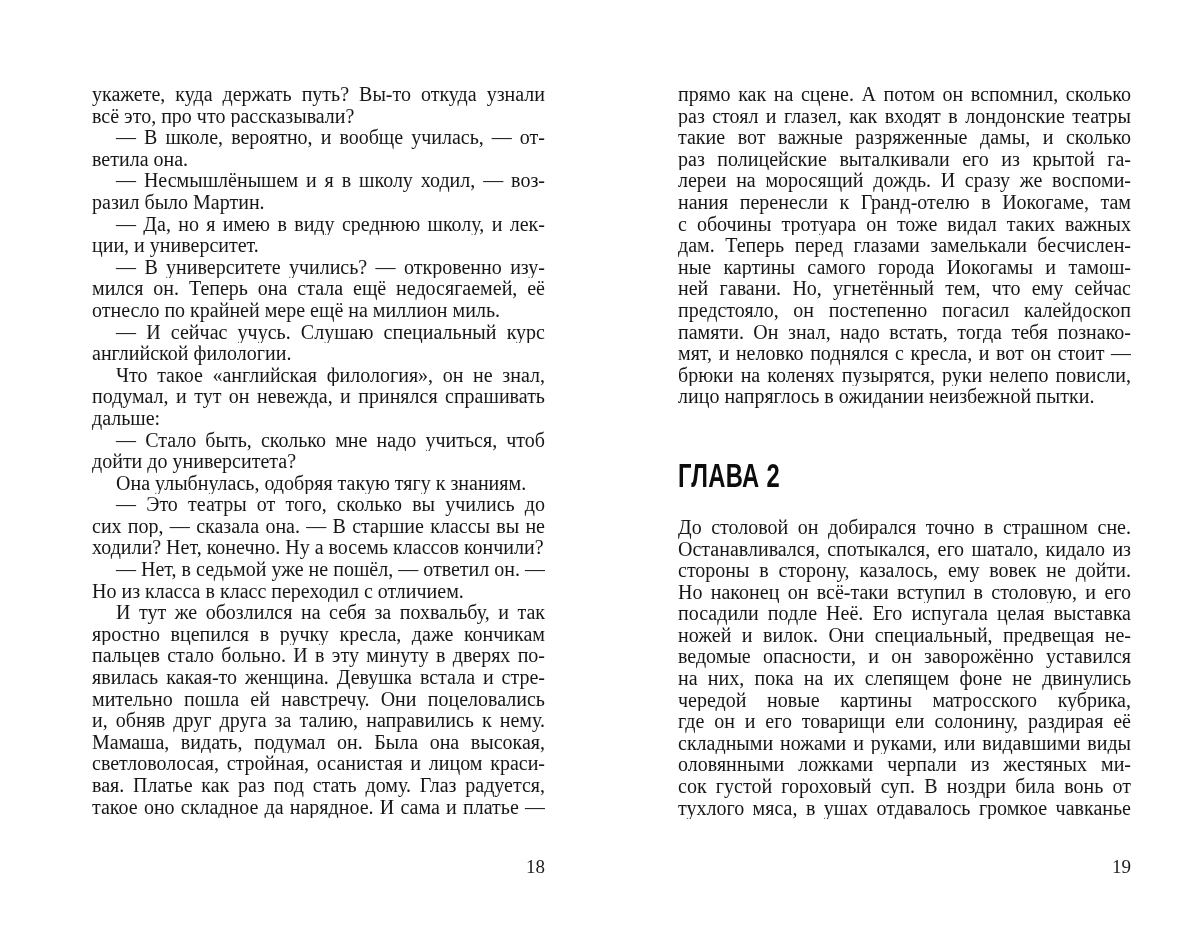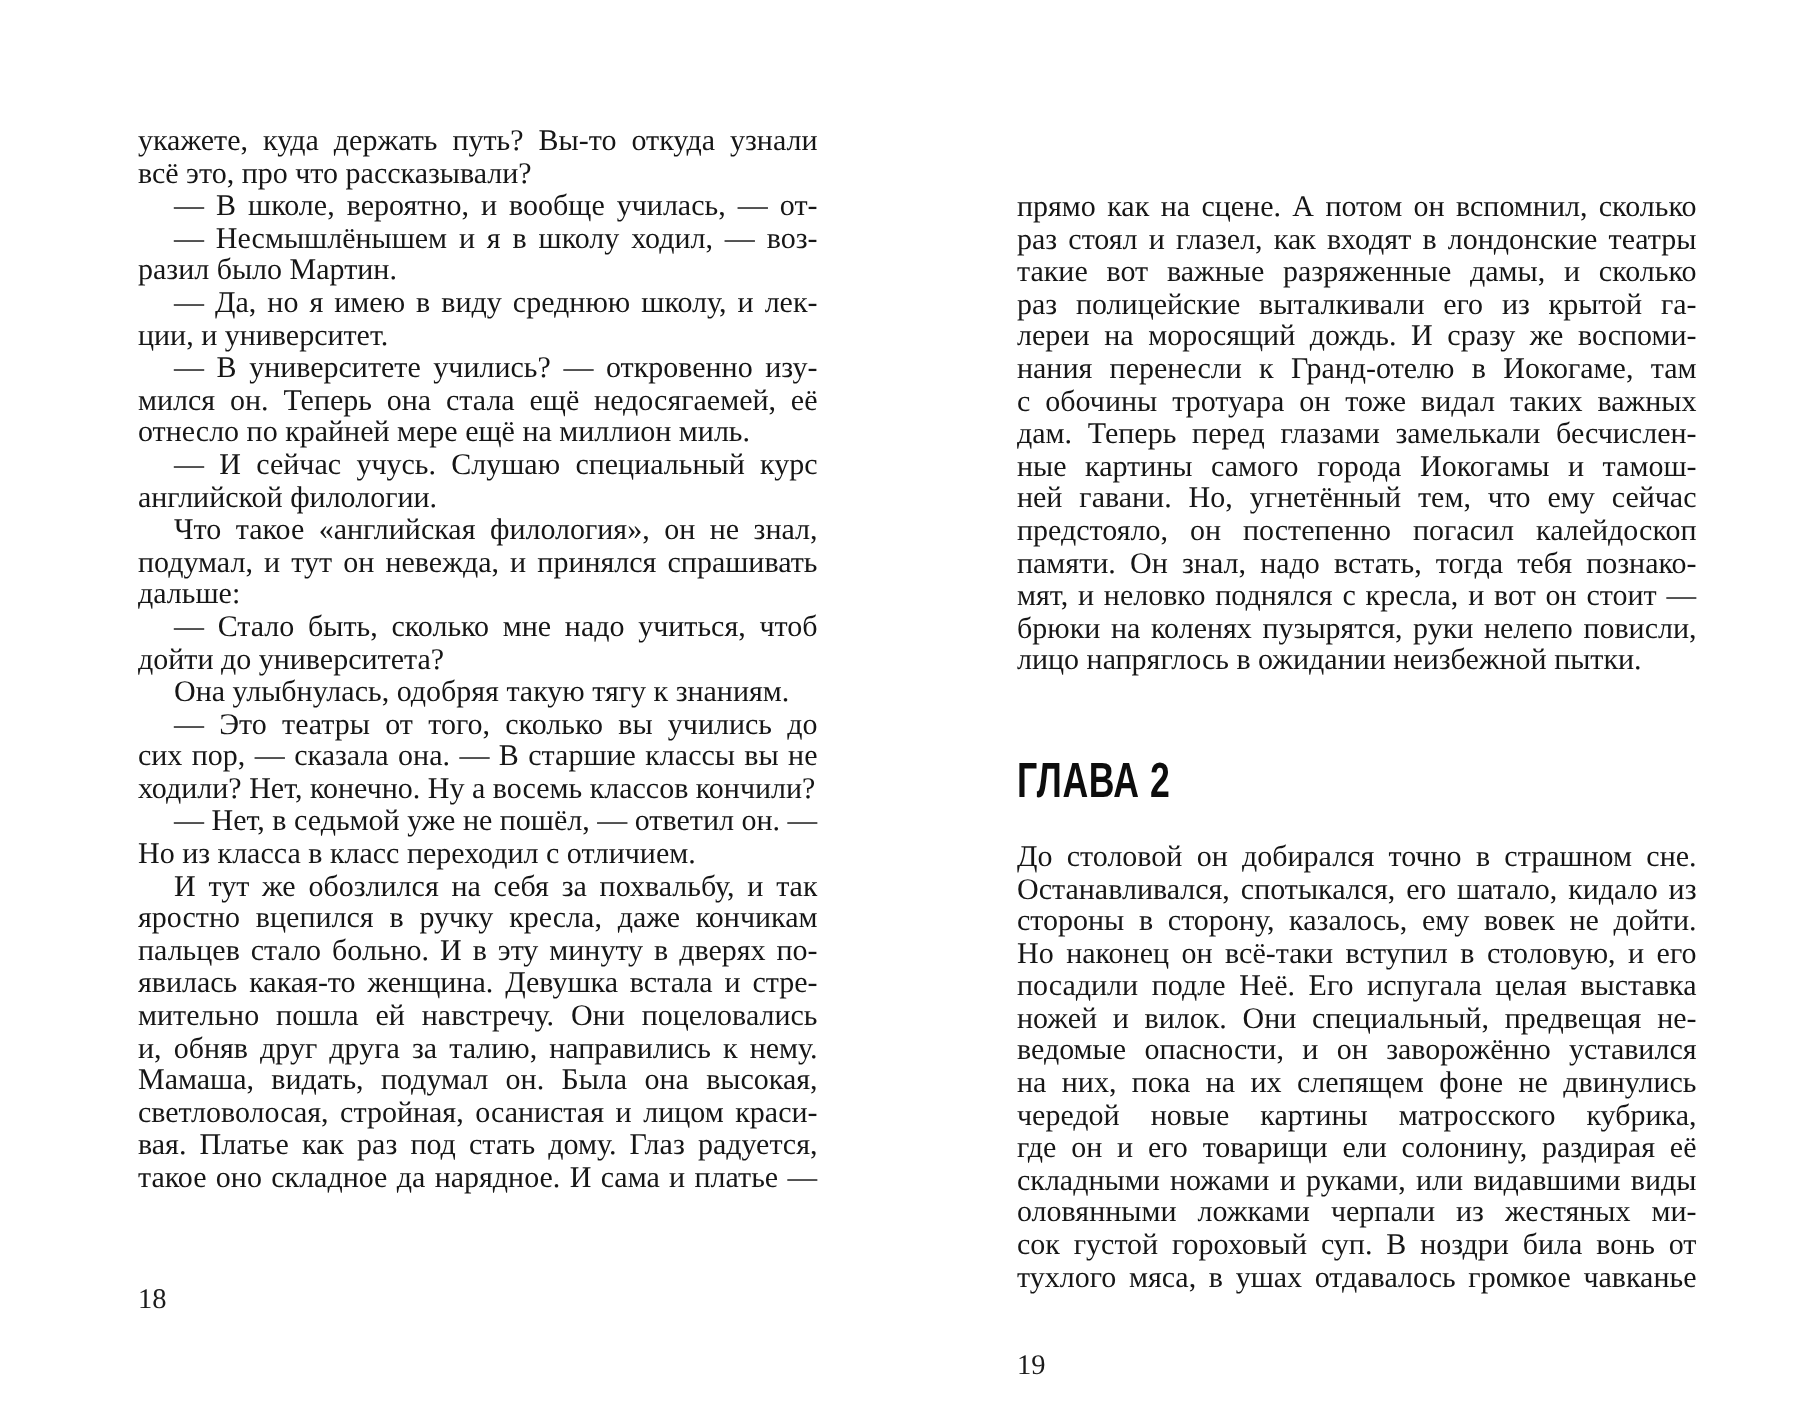--- a/index.html
+++ b/index.html
@@ -15,21 +15,21 @@
     overflow: hidden;
     font-family: "Liberation Serif", serif;
     color: #161616;
   }
   .page {
     position: absolute;
     top: 84px;
     width: 453px;
   }
   #page-left  { left: 92px; }
-  #page-right { left: 678px; margin-top: 44px; }
+  #page-right { left: 678px; }
   .paragraph { margin: 0; }
   .line {
     font-size: 20px;
     line-height: 21.6px;
     white-space: nowrap;
     overflow: hidden;
     text-align: left;
     color: #161616;
   }
   .line.just {
@@ -46,37 +46,38 @@
     margin: 51px 0 25px 0;
     transform: scaleX(0.72);
     transform-origin: 0 50%;
     white-space: nowrap;
   }
   .page-number {
     position: absolute;
     top: 772px;
     left: 0;
     width: 453px;
-    text-align: left;
+    text-align: right;
     font-size: 19px;
     color: #1b1b1b;
   }
 </style>
 </head>
 <body>
 
 <div class="spread">
   <section class="page" id="page-left">
     <div class="text-block">
         <div class="paragraph">
           <div class="line just">укажете, куда держать путь? Вы-то откуда узнали</div>
           <div class="line">всё это, про что рассказывали?</div>
         </div>
         <div class="paragraph">
           <div class="line indent just">— В школе, вероятно, и вообще училась, — от-</div>
+          <div class="line">ветила она.</div>
         </div>
         <div class="paragraph">
           <div class="line indent just">— Несмышлёнышем и я в школу ходил, — воз-</div>
           <div class="line">разил было Мартин.</div>
         </div>
         <div class="paragraph">
           <div class="line indent just">— Да, но я имею в виду среднюю школу, и лек-</div>
           <div class="line">ции, и университет.</div>
         </div>
         <div class="paragraph">

